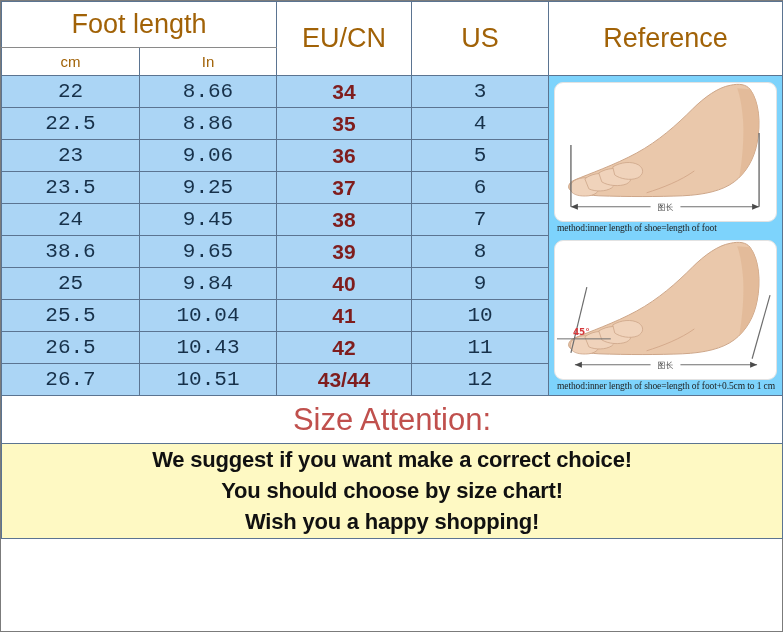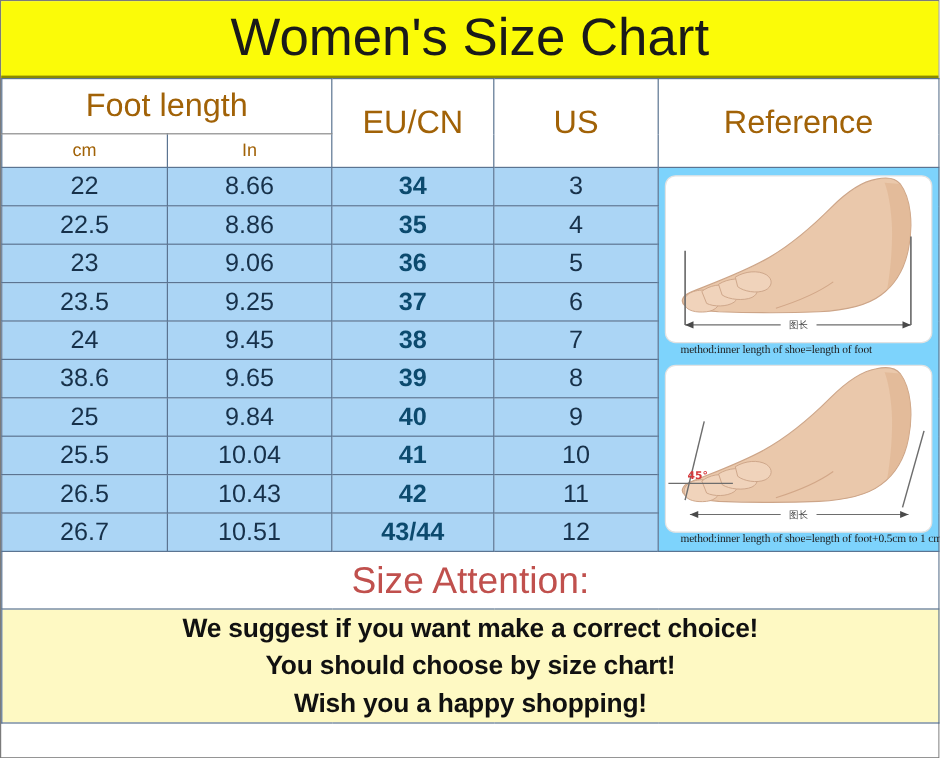--- a/index.html
+++ b/index.html
@@ -58,24 +58,25 @@
     color: #a16207;
     font-weight: 400;
   }
   .hdr-big { font-size: 27px; }
   .hdr-small { font-size: 15px; height: 28px; }
   .row-cell {
     background: #abd5f5;
     color: #17314a;
     font-size: 21px;
     height: 32px;
+    font-family: Liberation Mono, monospace;
   }
   .eu-cell {
     background: #abd5f5;
-    color: #0c4a6e;
+    color: #7f1d1d;
     font-weight: bold;
     font-size: 21px;
     height: 32px;
     margin-left: 48px;
   }
   .ref-cell {
     background: #7dd3fc;
     padding: 0;
     vertical-align: top;
   }
@@ -100,21 +101,21 @@
     border: 1px solid #e2e2e2;
     border-radius: 9px;
     background: #ffffff;
     overflow: hidden;
   }
   .ref-caption {
     font-family: "Liberation Serif", serif;
     font-size: 9.5px;
     color: #1e1e1e;
     text-align: left;
-    padding: 1px 0 2px 18px;
+    padding: 1px 0 2px 8px;
     line-height: 1.15;
     white-space: nowrap;
     letter-spacing: -0.1px;
   }
   .foot-svg { display: block; width: 100%; height: 100%; }
 
   
   .attention-title-row td {
     background: #ffffff;
     border: 1px solid #8a8a8a;
@@ -141,23 +142,20 @@
     text-align: center;
     line-height: 1.42;
     letter-spacing: -0.2px;
   }
 </style>
 </head>
 <body>
 
 <div id="root">
 
-  <div class="title-bar">
-    <div class="title-text">Women's Size Chart</div>
-  </div>
 
   <table class="size-table">
     <colgroup>
       <col style="width:138px">
       <col style="width:137px">
       <col style="width:135px">
       <col style="width:137px">
       <col style="width:234px">
     </colgroup>
     <tbody>

